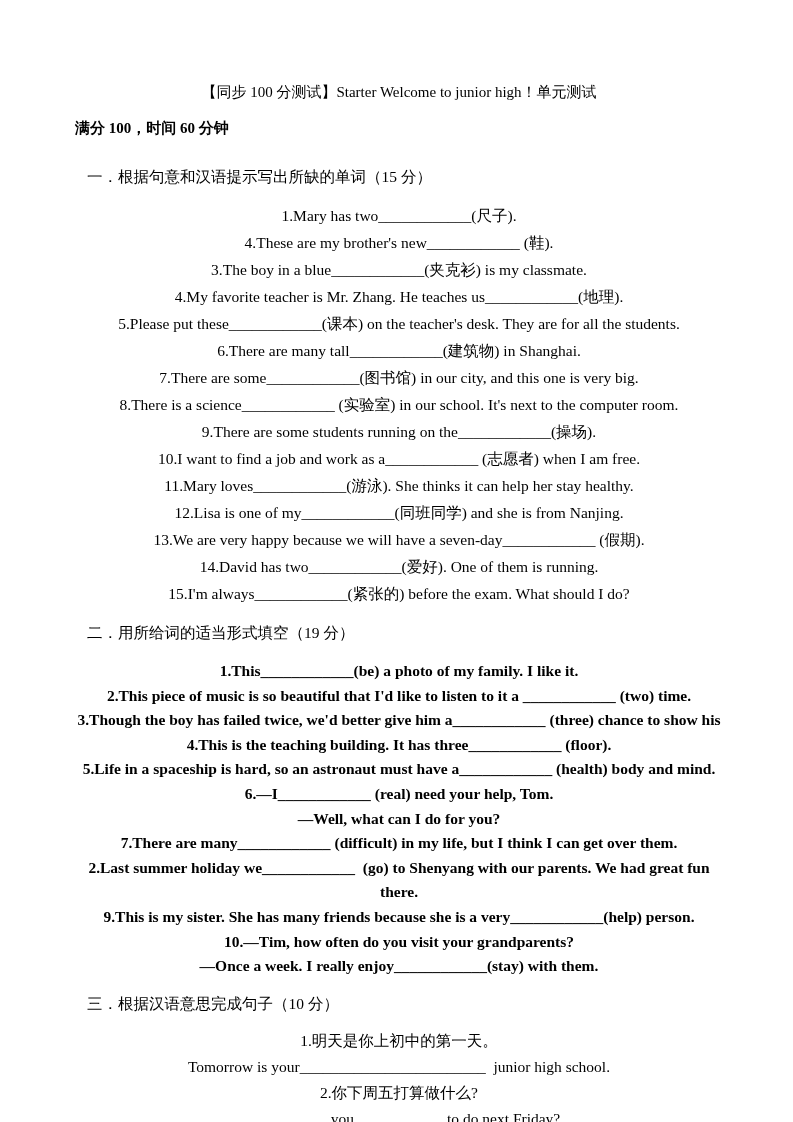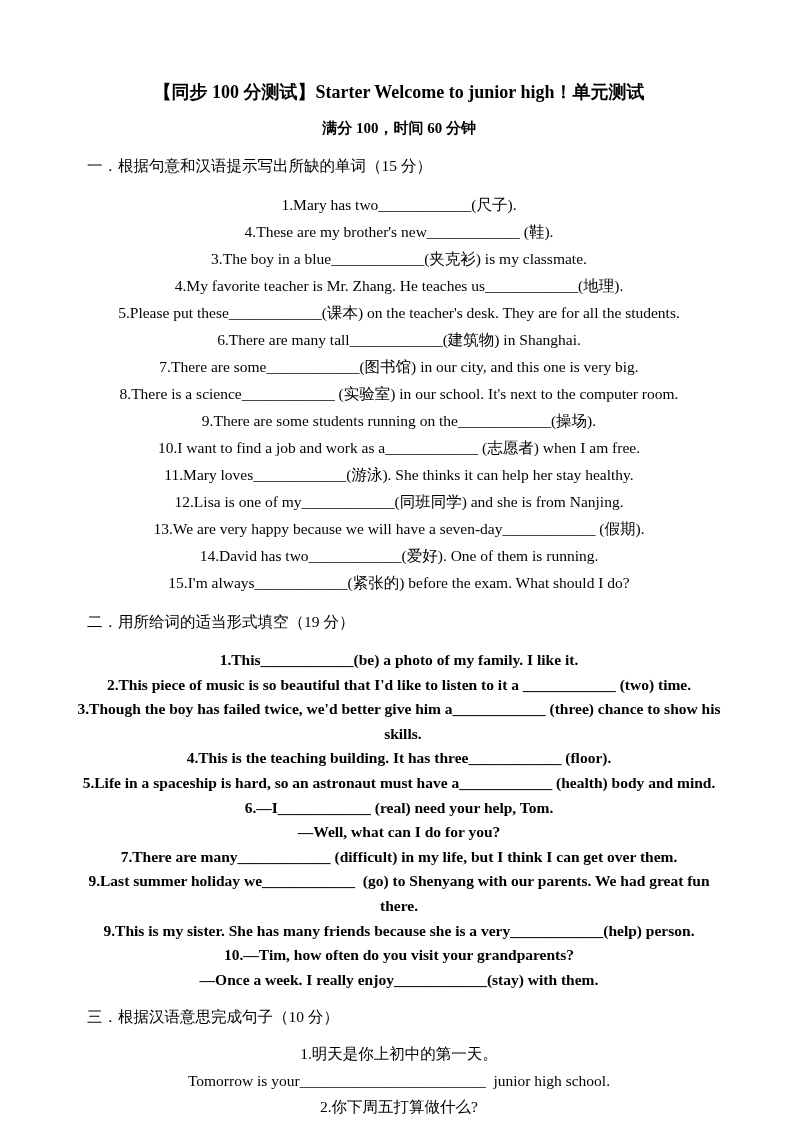--- a/index.html
+++ b/index.html
@@ -16,33 +16,33 @@
     font-size: 15.5px;
   }
   .page {
     box-sizing: border-box;
     width: 793px;
     height: 1122px;
     padding: 79px 70px 0 75px;
     background: #ffffff;
   }
   .title {
-    font-size: 18px;
-    font-weight: 700;
+    font-size: 15px;
+    font-weight: 400;
     text-align: center;
     line-height: 26px;
     margin: 0 0 12px 0;
     white-space: nowrap;
   }
   .subtitle {
     font-size: 15px;
     font-weight: 700;
-    text-align: center;
+    text-align: left;
     line-height: 22px;
-    margin: 0 0 13px 0;
+    margin: 0 0 24px 0;
   }
   .section-heading {
     margin: 12px;
     white-space: pre-wrap;
   }
   .line {
     margin: 0;
     white-space: pre-wrap;
     text-align: center;
   }
@@ -80,27 +80,26 @@
           <p class="line">15.I'm always____________(紧张的) before the exam. What should I do?</p>
         </div>
   </section>
 
   <section class="section section-2">
     <p class="section-heading">二．用所给词的适当形式填空（19 分）</p>
     <div class="section-lines">
           <p class="line">1.This____________(be) a photo of my family. I like it.</p>
           <p class="line">2.This piece of music is so beautiful that I'd like to listen to it a ____________ (two) time.</p>
           <p class="line">3.Though the boy has failed twice, we'd better give him a____________ (three) chance to show his</p>
-          <p class="line">  skills.</p>
           <p class="line">4.This is the teaching building. It has three____________ (floor).</p>
           <p class="line">5.Life in a spaceship is hard, so an astronaut must have a____________ (health) body and mind.</p>
           <p class="line">6.—I____________ (real) need your help, Tom.</p>
           <p class="line">—Well, what can I do for you?</p>
           <p class="line">7.There are many____________ (difficult) in my life, but I think I can get over them.</p>
-          <p class="line">9.Last summer holiday we____________  (go) to Shenyang with our parents. We had great fun there.</p>
+          <p class="line">2.Last summer holiday we____________  (go) to Shenyang with our parents. We had great fun there.</p>
           <p class="line">9.This is my sister. She has many friends because she is a very____________(help) person.</p>
           <p class="line">10.—Tim, how often do you visit your grandparents?</p>
           <p class="line">—Once a week. I really enjoy____________(stay) with them.</p>
         </div>
   </section>
 
   <section class="section section-3">
     <p class="section-heading">三．根据汉语意思完成句子（10 分）</p>
     <div class="section-lines">
           <p class="line">1.明天是你上初中的第一天。</p>

